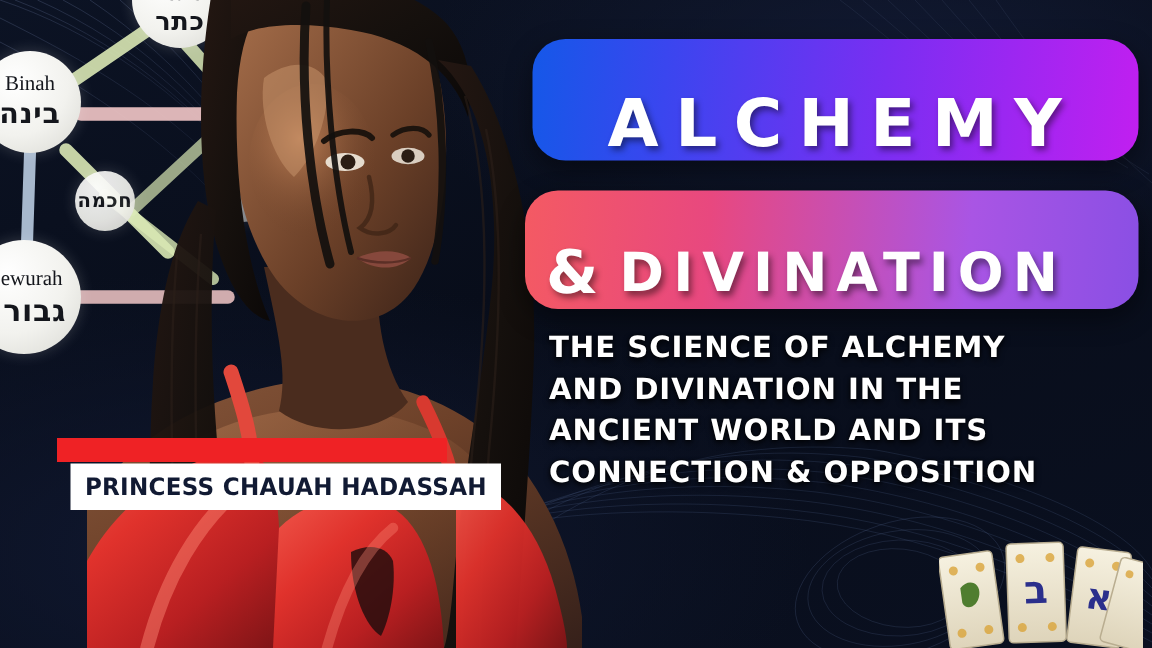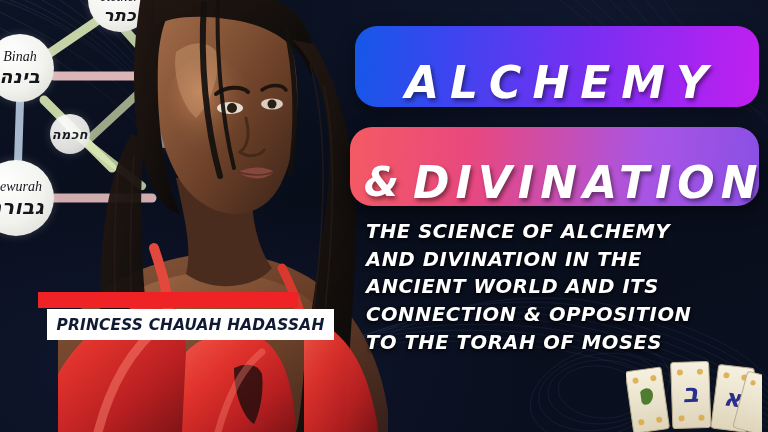--- a/index.html
+++ b/index.html
@@ -2,21 +2,20 @@
 <html><head>
 <meta charset="utf-8">
 <style>
   * { margin:0; padding:0; box-sizing:border-box; }
   html,body { width:768px; height:432px; overflow:hidden; background:#05080f; }
   body { font-family:"Liberation Sans", sans-serif; }
 
   .thumb {
     position:relative; width:768px; height:432px; overflow:hidden;
     background:#d946ef;
-    font-style:italic;
   }
 
   
   .bg-base {
     position:absolute; inset:0;
     background:
       radial-gradient(ellipse 60% 50% at 78% 12%, #121a33 0%, rgba(12,17,34,0) 70%),
       radial-gradient(ellipse 70% 60% at 20% 85%, #101830 0%, rgba(10,15,30,0) 72%),
       linear-gradient(160deg, #0c1324 0%, #080d1a 45%, #0a1020 100%);
   }
@@ -80,21 +79,21 @@
   }
   .banner-text {
     color:#fff; font-weight:700;
     font-family:"DejaVu Sans", sans-serif;
     text-shadow:2px 3px 4px rgba(0,0,0,.45);
     white-space:nowrap;
     margin-top:31px;
   }
   .t-alchemy { font-size:44px; letter-spacing:11px; padding-left:10px; }
   .t-amp { font-size:40px; margin-right:14px; }
-  .t-divination { font-size:44px; letter-spacing:6px; }
+  .t-divination { font-size:36px; letter-spacing:6px; }
 
   .subtitle {
     position:absolute; left:366px; top:218px; width:390px;
     color:#ffffff;
     font-family:"DejaVu Sans", sans-serif;
     font-weight:700; font-size:19.5px; line-height:1.42;
     letter-spacing:.6px;
     text-shadow:0 2px 4px rgba(0,0,0,.85), 0 0 2px rgba(0,0,0,.9);
   }
   .subtitle span { display:block; }
@@ -320,21 +319,20 @@
   <div class="banner banner-divination">
     <span class="banner-text t-amp">&amp;</span>
     <span class="banner-text t-divination">DIVINATION</span>
   </div>
 
   <div class="subtitle">
     <span>THE SCIENCE OF ALCHEMY</span>
     <span>AND DIVINATION IN THE</span>
     <span>ANCIENT WORLD AND ITS</span>
     <span>CONNECTION &amp; OPPOSITION</span>
-    <span>TO THE TORAH OF MOSES</span>
   </div>
 
   <div class="namebar">
     <div class="namebar-red"></div>
     <div class="namebar-white">
       <span class="namebar-text">PRINCESS CHAUAH HADASSAH</span>
     </div>
   </div>
 
   <div class="cards">

